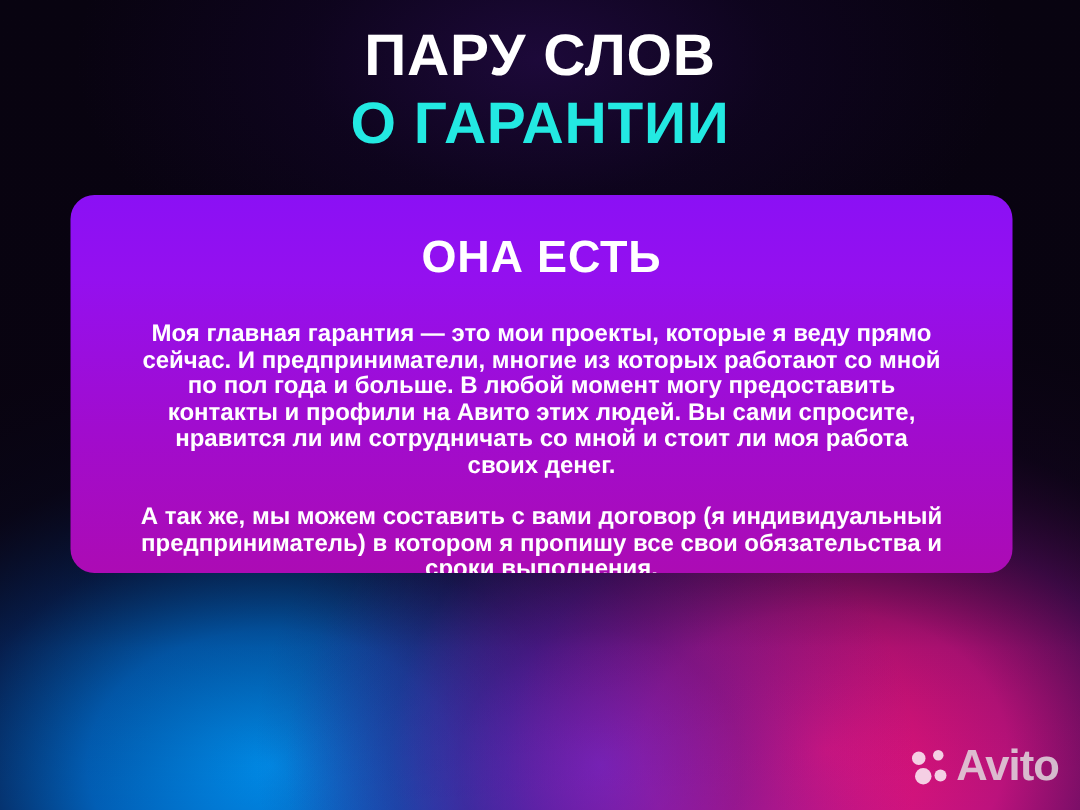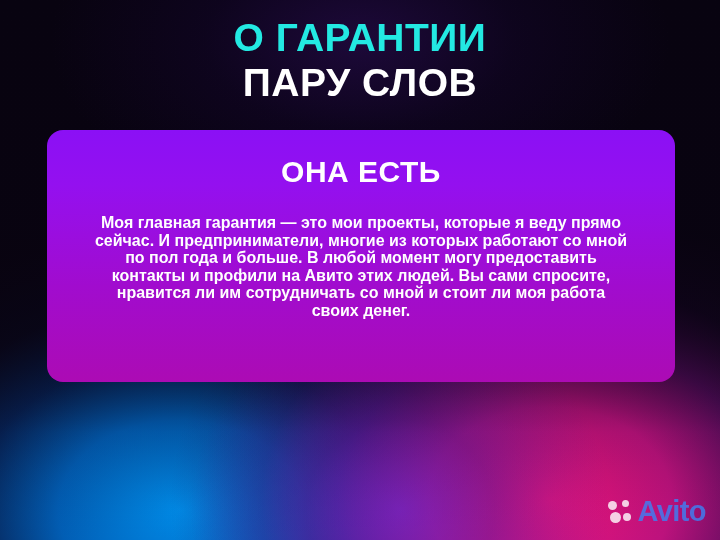--- a/index.html
+++ b/index.html
@@ -146,49 +146,50 @@
     position:absolute;
     display:block;
     border-radius:50%;
     background:#ffffff;
   }
   .avito-d1 { width:9px;  height:9px;  left:0px;   top:1px;  }
   .avito-d2 { width:7px;  height:7px;  left:14px;  top:0px;  }
   .avito-d3 { width:11px; height:11px; left:2px;   top:12px; }
   .avito-d4 { width:8px;  height:8px;  left:15px;  top:13px; }
   .avito-word {
-    color:#3b82f6;
+    color:#e5e5e5;
     font-size:29px;
     line-height:29px;
     font-weight:bold;
     letter-spacing:-0.6px;
   }
 </style>
 </head>
 <body>
 
 <div id="slide">
 
   <div class="bg-base"></div>
   <div class="bg-blue"></div>
   <div class="bg-pink"></div>
   <div class="bg-violet"></div>
   <div class="bg-vignette"></div>
   <div class="bg-topglow"></div>
 
   <div class="title-block">
+    <span class="title-line title-line-1">ПАРУ СЛОВ</span>
     <span class="title-line title-line-2">О ГАРАНТИИ</span>
-    <span class="title-line title-line-1">ПАРУ СЛОВ</span>
   </div>
 
   <div class="card">
     <div class="card-heading">ОНА ЕСТЬ</div>
 
     <div class="card-body">
       <p class="card-para">Моя главная гарантия — это мои проекты, которые я веду прямо сейчас. И предприниматели, многие из которых работают со мной по пол года и больше. В любой момент могу предоставить контакты и профили на Авито этих людей. Вы сами спросите, нравится ли им сотрудничать со мной и стоит ли моя работа своих денег.</p>
+      <p class="card-para">А так же, мы можем составить с вами договор (я индивидуальный предприниматель) в котором я пропишу все свои обязательства и сроки выполнения.</p>
     </div>
   </div>
 
   <div class="avito">
     <span class="avito-mark">
       <i class="avito-d1"></i>
       <i class="avito-d2"></i>
       <i class="avito-d3"></i>
       <i class="avito-d4"></i>
     </span>

